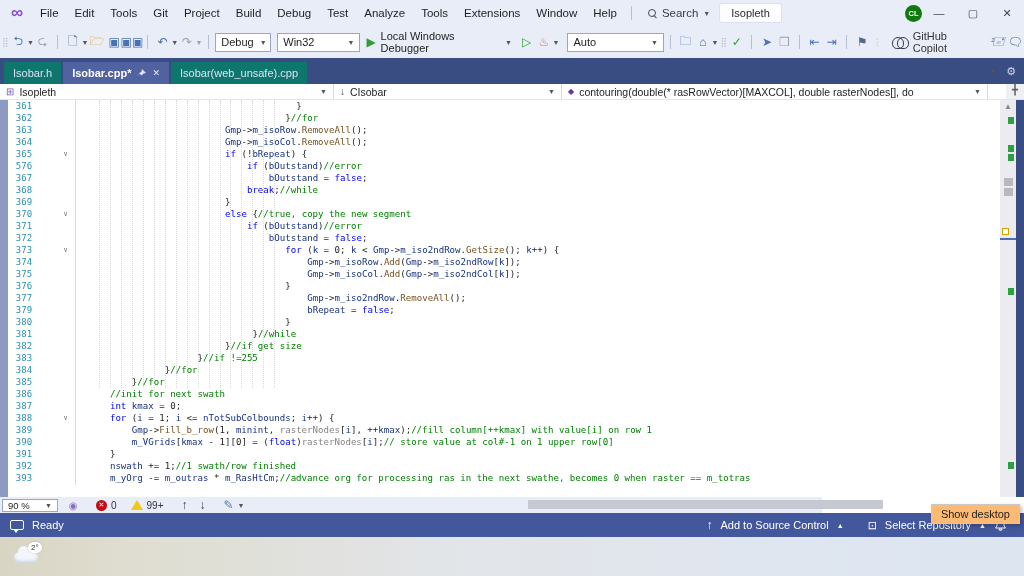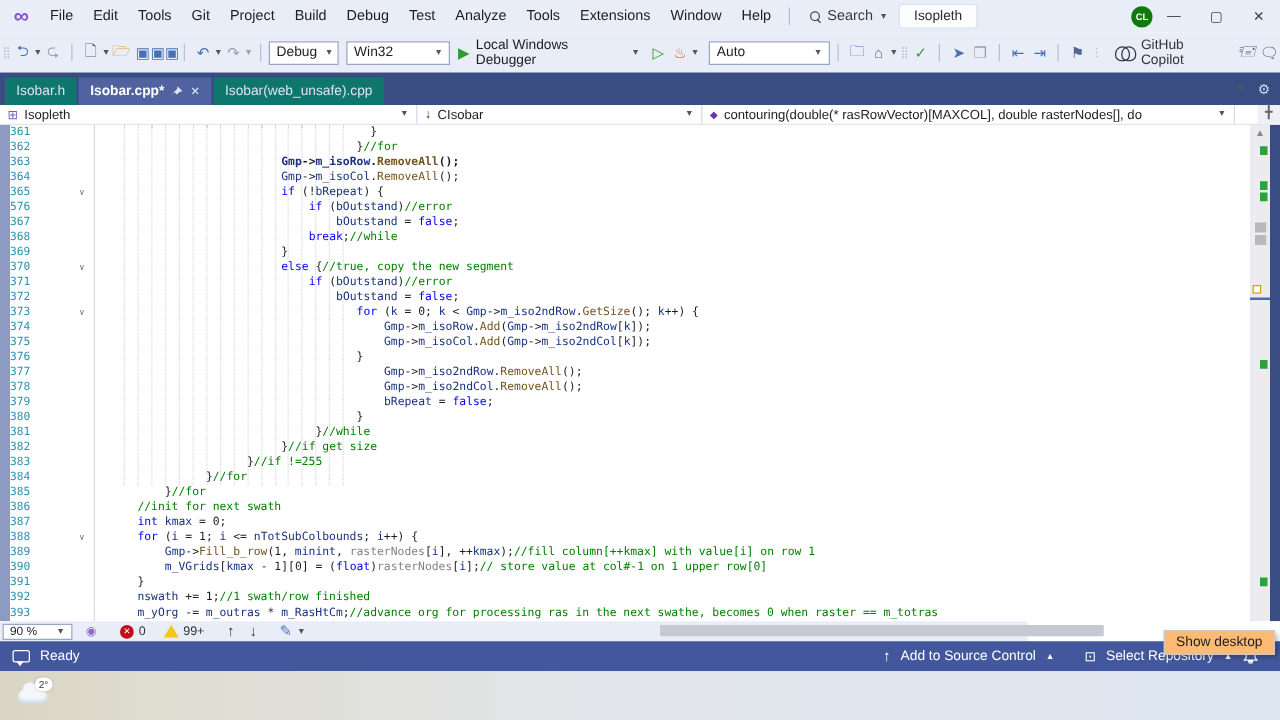--- a/index.html
+++ b/index.html
@@ -48,21 +48,21 @@
   .nav-ico-proj { color:#7a5bbf; font-size:10px; }
   .nav-ico-class { color:#333; font-size:10px; }
   .nav-ico-member { color:#6936aa; font-size:8px; }
   #nav-splitter { margin-left:auto; width:18px; text-align:center; color:#666; font-size:10px; background:#eef0f6; }
 
   
   #editor { position:absolute; left:0; top:100px; width:1024px; height:397px; background:#ffffff; overflow:hidden; }
   #left-strip { position:absolute; left:0; top:0; width:8px; height:100%; background:#8d9bc3; }
   #code-lines { position:absolute; left:8px; top:0; width:992px; height:100%; }
   .code-row { display:flex; height:12.03px; line-height:12.03px; font-family:"DejaVu Sans Mono",monospace; font-size:9.1px; white-space:pre; }
-  .ln { width:32px; text-align:left; color:#2b91af; font-size:9px; flex:none; }
+  .ln { width:32px; text-align:center; color:#2b91af; font-size:9px; flex:none; }
   .gut-gap { width:16px; flex:none; }
   .fold { width:20px; flex:none; text-align:center; color:#737373; font-size:7px; border-right:1px solid #dadada; }
   .code { padding-left:12px; color:#1e1e1e; position:relative; z-index:1; }
   #guides { position:absolute; left:76px; top:0; width:480px; height:288px; z-index:0; }
   .guide { position:absolute; top:0; height:100%; width:1px; border-left:1px dotted #d8d8d8; }
   .tk-k{color:#0000ff} .tk-c{color:#008000} .tk-id{color:#18327f} .tk-fn{color:#74531f}
   .tk-n{color:#1e1e1e} .tk-pa{color:#848484} .tk-p{color:#1e1e1e}
 
   
   #vscroll { position:absolute; left:1000px; top:0; width:16px; height:100%; background:#ebebf0; }
@@ -255,36 +255,35 @@
         <div class="guide" style="left: 143.52px;"></div>
         <div class="guide" style="left: 154.48px;"></div>
         <div class="guide" style="left: 165.44px;"></div>
         <div class="guide" style="left: 176.4px;"></div>
         <div class="guide" style="left: 187.36px;"></div>
         <div class="guide" style="left: 198.32px;"></div>
       </div>
     <div id="code-lines">
         <div class="code-row"><span class="ln">361</span><span class="gut-gap"></span><span class="fold"></span><span class="code" style="padding-left: 220.24px;"><span class="tk-p">}</span></span></div>
         <div class="code-row"><span class="ln">362</span><span class="gut-gap"></span><span class="fold"></span><span class="code" style="padding-left: 209.28px;"><span class="tk-p">}</span><span class="tk-c">//for</span></span></div>
-        <div class="code-row"><span class="ln">363</span><span class="gut-gap"></span><span class="fold"></span><span class="code" style="padding-left: 149px; font-weight: bold;"><span class="tk-id">Gmp</span><span class="tk-p">-&gt;</span><span class="tk-id">m_isoRow</span><span class="tk-p">.</span><span class="tk-fn">RemoveAll</span><span class="tk-p">();</span></span></div>
+        <div class="code-row"><span class="ln">363</span><span class="gut-gap"></span><span class="fold"></span><span class="code" style="padding-left: 149px;"><span class="tk-id">Gmp</span><span class="tk-p">-&gt;</span><span class="tk-id">m_isoRow</span><span class="tk-p">.</span><span class="tk-fn">RemoveAll</span><span class="tk-p">();</span></span></div>
         <div class="code-row"><span class="ln">364</span><span class="gut-gap"></span><span class="fold"></span><span class="code" style="padding-left: 149px;"><span class="tk-id">Gmp</span><span class="tk-p">-&gt;</span><span class="tk-id">m_isoCol</span><span class="tk-p">.</span><span class="tk-fn">RemoveAll</span><span class="tk-p">();</span></span></div>
         <div class="code-row"><span class="ln">365</span><span class="gut-gap"></span><span class="fold">∨</span><span class="code" style="padding-left: 149px;"><span class="tk-k">if</span><span class="tk-p"> (!</span><span class="tk-id">bRepeat</span><span class="tk-p">) {</span></span></div>
         <div class="code-row"><span class="ln">576</span><span class="gut-gap"></span><span class="fold"></span><span class="code" style="padding-left: 170.92px;"><span class="tk-k">if</span><span class="tk-p"> (</span><span class="tk-id">bOutstand</span><span class="tk-p">)</span><span class="tk-c">//error</span></span></div>
         <div class="code-row"><span class="ln">367</span><span class="gut-gap"></span><span class="fold"></span><span class="code" style="padding-left: 192.84px;"><span class="tk-id">bOutstand</span><span class="tk-p"> = </span><span class="tk-k">false</span><span class="tk-p">;</span></span></div>
         <div class="code-row"><span class="ln">368</span><span class="gut-gap"></span><span class="fold"></span><span class="code" style="padding-left: 170.92px;"><span class="tk-k">break</span><span class="tk-p">;</span><span class="tk-c">//while</span></span></div>
         <div class="code-row"><span class="ln">369</span><span class="gut-gap"></span><span class="fold"></span><span class="code" style="padding-left: 149px;"><span class="tk-p">}</span></span></div>
         <div class="code-row"><span class="ln">370</span><span class="gut-gap"></span><span class="fold">∨</span><span class="code" style="padding-left: 149px;"><span class="tk-k">else</span><span class="tk-p"> {</span><span class="tk-c">//true, copy the new segment</span></span></div>
         <div class="code-row"><span class="ln">371</span><span class="gut-gap"></span><span class="fold"></span><span class="code" style="padding-left: 170.92px;"><span class="tk-k">if</span><span class="tk-p"> (</span><span class="tk-id">bOutstand</span><span class="tk-p">)</span><span class="tk-c">//error</span></span></div>
         <div class="code-row"><span class="ln">372</span><span class="gut-gap"></span><span class="fold"></span><span class="code" style="padding-left: 192.84px;"><span class="tk-id">bOutstand</span><span class="tk-p"> = </span><span class="tk-k">false</span><span class="tk-p">;</span></span></div>
         <div class="code-row"><span class="ln">373</span><span class="gut-gap"></span><span class="fold">∨</span><span class="code" style="padding-left: 209.28px;"><span class="tk-k">for</span><span class="tk-p"> (</span><span class="tk-id">k</span><span class="tk-p"> = </span><span class="tk-n">0</span><span class="tk-p">; </span><span class="tk-id">k</span><span class="tk-p"> &lt; </span><span class="tk-id">Gmp</span><span class="tk-p">-&gt;</span><span class="tk-id">m_iso2ndRow</span><span class="tk-p">.</span><span class="tk-fn">GetSize</span><span class="tk-p">(); </span><span class="tk-id">k</span><span class="tk-p">++) {</span></span></div>
         <div class="code-row"><span class="ln">374</span><span class="gut-gap"></span><span class="fold"></span><span class="code" style="padding-left: 231.2px;"><span class="tk-id">Gmp</span><span class="tk-p">-&gt;</span><span class="tk-id">m_isoRow</span><span class="tk-p">.</span><span class="tk-fn">Add</span><span class="tk-p">(</span><span class="tk-id">Gmp</span><span class="tk-p">-&gt;</span><span class="tk-id">m_iso2ndRow</span><span class="tk-p">[</span><span class="tk-id">k</span><span class="tk-p">]);</span></span></div>
         <div class="code-row"><span class="ln">375</span><span class="gut-gap"></span><span class="fold"></span><span class="code" style="padding-left: 231.2px;"><span class="tk-id">Gmp</span><span class="tk-p">-&gt;</span><span class="tk-id">m_isoCol</span><span class="tk-p">.</span><span class="tk-fn">Add</span><span class="tk-p">(</span><span class="tk-id">Gmp</span><span class="tk-p">-&gt;</span><span class="tk-id">m_iso2ndCol</span><span class="tk-p">[</span><span class="tk-id">k</span><span class="tk-p">]);</span></span></div>
         <div class="code-row"><span class="ln">376</span><span class="gut-gap"></span><span class="fold"></span><span class="code" style="padding-left: 209.28px;"><span class="tk-p">}</span></span></div>
         <div class="code-row"><span class="ln">377</span><span class="gut-gap"></span><span class="fold"></span><span class="code" style="padding-left: 231.2px;"><span class="tk-id">Gmp</span><span class="tk-p">-&gt;</span><span class="tk-id">m_iso2ndRow</span><span class="tk-p">.</span><span class="tk-fn">RemoveAll</span><span class="tk-p">();</span></span></div>
-        <div class="code-row"><span class="ln">378</span><span class="gut-gap"></span><span class="fold"></span><span class="code" style="padding-left: 231.2px;"><span class="tk-id">Gmp</span><span class="tk-p">-&gt;</span><span class="tk-id">m_iso2ndCol</span><span class="tk-p">.</span><span class="tk-fn">RemoveAll</span><span class="tk-p">();</span></span></div>
         <div class="code-row"><span class="ln">379</span><span class="gut-gap"></span><span class="fold"></span><span class="code" style="padding-left: 231.2px;"><span class="tk-id">bRepeat</span><span class="tk-p"> = </span><span class="tk-k">false</span><span class="tk-p">;</span></span></div>
         <div class="code-row"><span class="ln">380</span><span class="gut-gap"></span><span class="fold"></span><span class="code" style="padding-left: 209.28px;"><span class="tk-p">}</span></span></div>
         <div class="code-row"><span class="ln">381</span><span class="gut-gap"></span><span class="fold"></span><span class="code" style="padding-left: 176.4px;"><span class="tk-p">}</span><span class="tk-c">//while</span></span></div>
         <div class="code-row"><span class="ln">382</span><span class="gut-gap"></span><span class="fold"></span><span class="code" style="padding-left: 149px;"><span class="tk-p">}</span><span class="tk-c">//if get size</span></span></div>
         <div class="code-row"><span class="ln">383</span><span class="gut-gap"></span><span class="fold"></span><span class="code" style="padding-left: 121.6px;"><span class="tk-p">}</span><span class="tk-c">//if !=255</span></span></div>
         <div class="code-row"><span class="ln">384</span><span class="gut-gap"></span><span class="fold"></span><span class="code" style="padding-left: 88.72px;"><span class="tk-p">}</span><span class="tk-c">//for</span></span></div>
         <div class="code-row"><span class="ln">385</span><span class="gut-gap"></span><span class="fold"></span><span class="code" style="padding-left: 55.84px;"><span class="tk-p">}</span><span class="tk-c">//for</span></span></div>
         <div class="code-row"><span class="ln">386</span><span class="gut-gap"></span><span class="fold"></span><span class="code" style="padding-left: 33.92px;"><span class="tk-c">//init for next swath</span></span></div>
         <div class="code-row"><span class="ln">387</span><span class="gut-gap"></span><span class="fold"></span><span class="code" style="padding-left: 33.92px;"><span class="tk-k">int</span><span class="tk-p"> </span><span class="tk-id">kmax</span><span class="tk-p"> = </span><span class="tk-n">0</span><span class="tk-p">;</span></span></div>
         <div class="code-row"><span class="ln">388</span><span class="gut-gap"></span><span class="fold">∨</span><span class="code" style="padding-left: 33.92px;"><span class="tk-k">for</span><span class="tk-p"> (</span><span class="tk-id">i</span><span class="tk-p"> = </span><span class="tk-n">1</span><span class="tk-p">; </span><span class="tk-id">i</span><span class="tk-p"> &lt;= </span><span class="tk-id">nTotSubColbounds</span><span class="tk-p">; </span><span class="tk-id">i</span><span class="tk-p">++) {</span></span></div>

